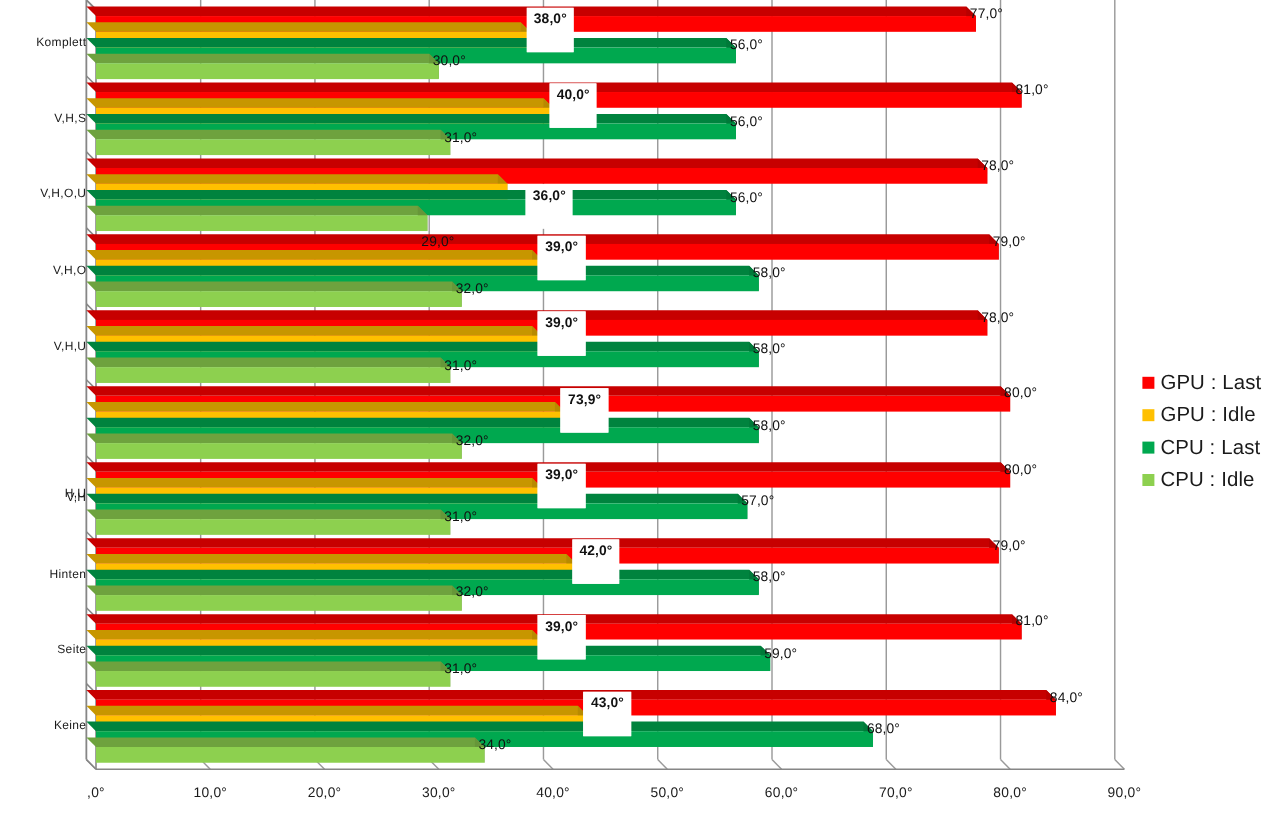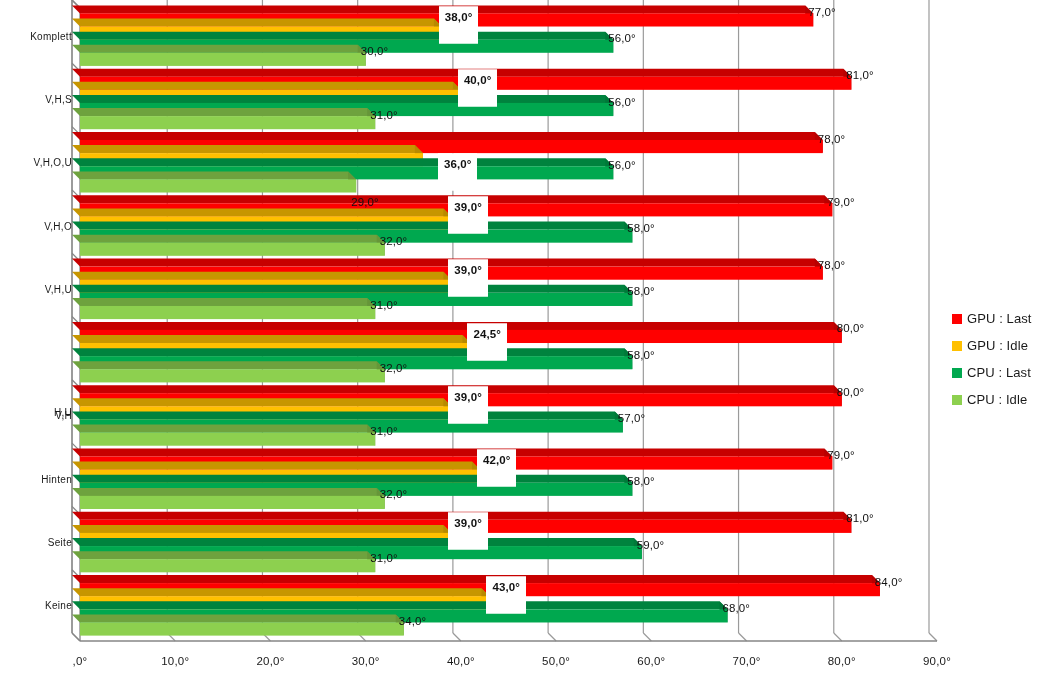--- a/index.html
+++ b/index.html
@@ -93,21 +93,21 @@
     align-items: center;
     height: 27px;
   }
   .legend-swatch {
     width: 10px;
     height: 10px;
     margin-right: 5px;
     flex: 0 0 auto;
   }
   .legend-text {
-    font-size: 13px;
+    font-size: 17px;
     color: #1a1a1a;
     white-space: nowrap;
     letter-spacing: 0.1px;
   }
 </style>
 </head>
 <body>
 
 <div id="chart-root">
 
@@ -396,21 +396,21 @@
       <div class="val-label" style="left: 351.144px; top: 177.952px; margin-top: 24px;">29,0°</div>
       <div class="val-label" style="left: 827.256px; top: 201.848px;">79,0°</div>
       <div class="val-label callout" style="left: 448.367px; top: 214.983px;">39,0°</div>
       <div class="val-label" style="left: 627.289px; top: 228.117px;">58,0°</div>
       <div class="val-label" style="left: 379.711px; top: 241.252px;">32,0°</div>
       <div class="val-label" style="left: 817.733px; top: 265.148px;">78,0°</div>
       <div class="val-label callout" style="left: 448.367px; top: 278.283px;">39,0°</div>
       <div class="val-label" style="left: 627.289px; top: 291.417px;">58,0°</div>
       <div class="val-label" style="left: 370.189px; top: 304.552px;">31,0°</div>
       <div class="val-label" style="left: 836.778px; top: 328.448px;">80,0°</div>
-      <div class="val-label callout" style="left: 467.411px; top: 341.583px;">24,5°</div>
+      <div class="val-label callout" style="left: 467.411px; top: 341.583px;">73,9°</div>
       <div class="val-label" style="left: 627.289px; top: 354.717px;">58,0°</div>
       <div class="val-label" style="left: 379.711px; top: 367.852px;">32,0°</div>
       <div class="val-label" style="left: 836.778px; top: 391.748px;">80,0°</div>
       <div class="val-label callout" style="left: 448.367px; top: 404.883px;">39,0°</div>
       <div class="val-label" style="left: 617.767px; top: 418.017px;">57,0°</div>
       <div class="val-label" style="left: 370.189px; top: 431.152px;">31,0°</div>
       <div class="val-label" style="left: 827.256px; top: 455.048px;">79,0°</div>
       <div class="val-label callout" style="left: 476.933px; top: 468.183px;">42,0°</div>
       <div class="val-label" style="left: 627.289px; top: 481.317px;">58,0°</div>
       <div class="val-label" style="left: 379.711px; top: 494.452px;">32,0°</div>

